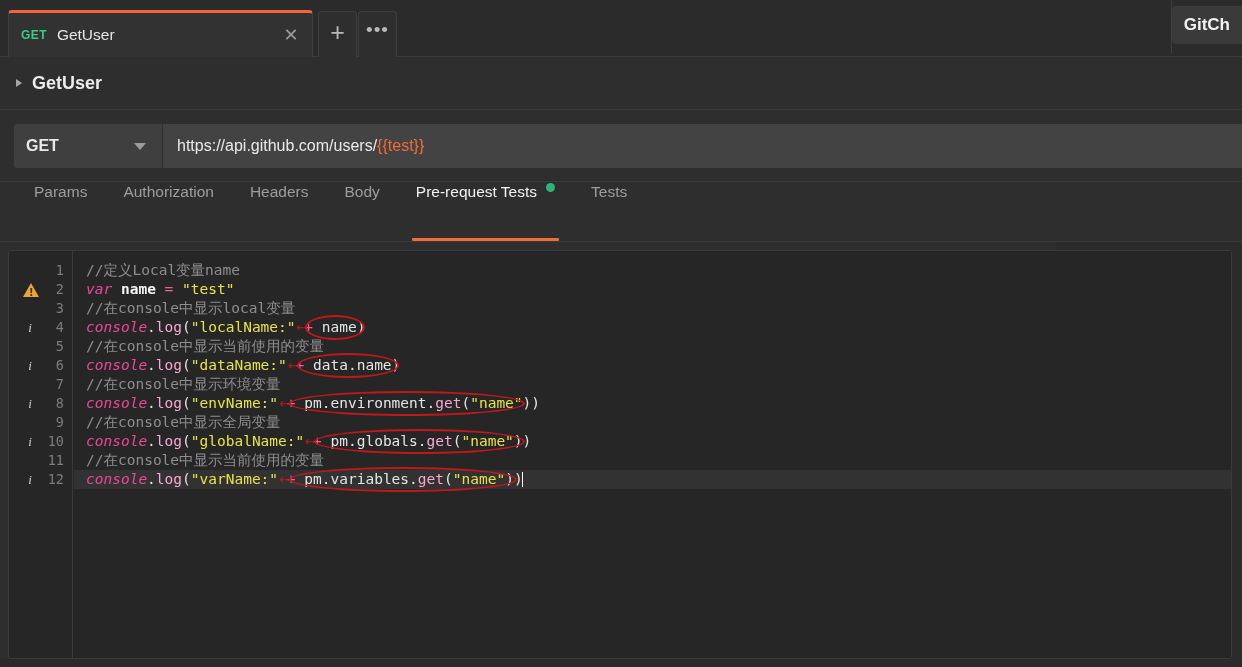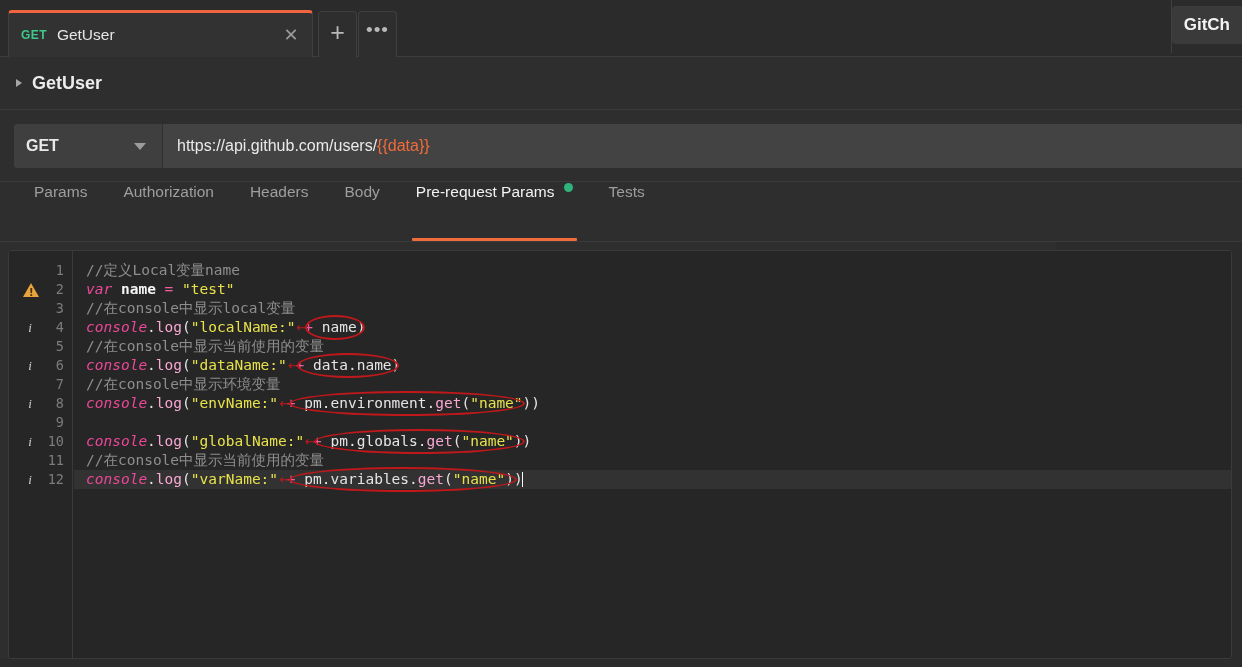--- a/index.html
+++ b/index.html
@@ -214,39 +214,39 @@
     <span class="crumb-text">GetUser</span>
   </div>
 
   <div class="urlbar">
     <div class="method-sel">
       <span class="m-label">GET</span>
       <span class="method-caret"></span>
     </div>
     <div class="url-field">
       <span>https://api.github.com/users/</span>
-        <span class="url-var">{{data}}</span>
+        <span class="url-var">{{test}}</span>
     </div>
   </div>
 
   <div class="sectabs" id="sectabs">
       <div class="sectab">
         <span>Params</span>
       </div>
       <div class="sectab">
         <span>Authorization</span>
       </div>
       <div class="sectab">
         <span>Headers</span>
       </div>
       <div class="sectab">
         <span>Body</span>
       </div>
       <div class="sectab active">
-        <span>Pre-request Params</span>
+        <span>Pre-request Tests</span>
         <span class="dot-green"></span>
       </div>
       <div class="sectab">
         <span>Tests</span>
       </div>
     </div>
 
   <div class="editor-wrap">
     <div class="gutter" id="gutter">
         <div class="ln" style="top: 10px;">1</div>
@@ -271,20 +271,21 @@
       </div>
     <div class="codearea" id="codearea">
         <div class="codeline" style="top: 10px;"><span class="c-cmt">//定义Local变量name</span></div>
         <div class="codeline" style="top: 29px;"><span class="c-kw">var</span><span class="c-pln"> </span><span class="c-id">name</span><span class="c-pln"> </span><span class="c-op">=</span><span class="c-pln"> </span><span class="c-str">"test"</span></div>
         <div class="codeline" style="top: 48px;"><span class="c-cmt">//在console中显示local变量</span></div>
         <div class="codeline" style="top: 67px;"><span class="c-kw">console</span><span class="c-pln">.</span><span class="c-fn">log</span><span class="c-pln">(</span><span class="c-str">"localName:"</span><span class="c-pln"> </span><span class="c-op">+</span><span class="c-pln"> </span><span class="c-pln">name</span><span class="c-pln">)</span></div>
         <div class="codeline" style="top: 86px;"><span class="c-cmt">//在console中显示当前使用的变量</span></div>
         <div class="codeline" style="top: 105px;"><span class="c-kw">console</span><span class="c-pln">.</span><span class="c-fn">log</span><span class="c-pln">(</span><span class="c-str">"dataName:"</span><span class="c-pln"> </span><span class="c-op">+</span><span class="c-pln"> </span><span class="c-pln">data</span><span class="c-pln">.</span><span class="c-pln">name</span><span class="c-pln">)</span></div>
         <div class="codeline" style="top: 124px;"><span class="c-cmt">//在console中显示环境变量</span></div>
         <div class="codeline" style="top: 143px;"><span class="c-kw">console</span><span class="c-pln">.</span><span class="c-fn">log</span><span class="c-pln">(</span><span class="c-str">"envName:"</span><span class="c-pln"> </span><span class="c-op">+</span><span class="c-pln"> </span><span class="c-pln">pm</span><span class="c-pln">.</span><span class="c-pln">environment</span><span class="c-pln">.</span><span class="c-fn">get</span><span class="c-pln">(</span><span class="c-str">"name"</span><span class="c-pln">)</span><span class="c-pln">)</span></div>
+        <div class="codeline" style="top: 162px;"><span class="c-cmt">//在console中显示全局变量</span></div>
         <div class="codeline" style="top: 181px;"><span class="c-kw">console</span><span class="c-pln">.</span><span class="c-fn">log</span><span class="c-pln">(</span><span class="c-str">"globalName:"</span><span class="c-pln"> </span><span class="c-op">+</span><span class="c-pln"> </span><span class="c-pln">pm</span><span class="c-pln">.</span><span class="c-pln">globals</span><span class="c-pln">.</span><span class="c-fn">get</span><span class="c-pln">(</span><span class="c-str">"name"</span><span class="c-pln">)</span><span class="c-pln">)</span></div>
         <div class="codeline" style="top: 200px;"><span class="c-cmt">//在console中显示当前使用的变量</span></div>
         <div class="activeline" style="top: 219px;"></div>
         <div class="codeline" style="top: 219px;"><span class="c-kw">console</span><span class="c-pln">.</span><span class="c-fn">log</span><span class="c-pln">(</span><span class="c-str">"varName:"</span><span class="c-pln"> </span><span class="c-op">+</span><span class="c-pln"> </span><span class="c-pln">pm</span><span class="c-pln">.</span><span class="c-pln">variables</span><span class="c-pln">.</span><span class="c-fn">get</span><span class="c-pln">(</span><span class="c-str">"name"</span><span class="c-pln">)</span><span class="c-pln">)</span><span class="cursor"></span></div>
       </div>
   <div class="annot" style="left: 296.34px; top: 63.5px; width: 60.1px; height: 25px;"></div>
       <div class="annot-arrow" style="left: 287.34px; top: 70px;">←</div>
       <div class="annot" style="left: 287.92px; top: 101.5px; width: 102.2px; height: 25px;"></div>
       <div class="annot-arrow" style="left: 278.92px; top: 108px;">←</div>
       <div class="annot" style="left: 279.5px; top: 139.5px; width: 236.92px; height: 25px;"></div>

